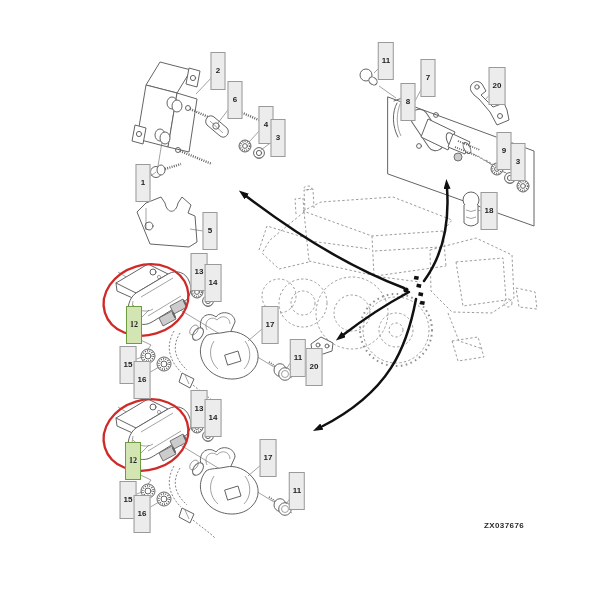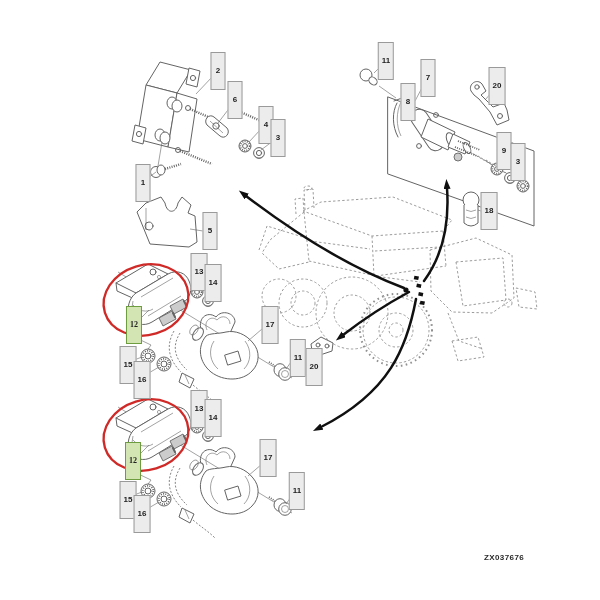--- a/index.html
+++ b/index.html
@@ -22,21 +22,21 @@
   .hdash{fill:none;stroke:var(--line);stroke-width:.8;stroke-dasharray:2 1.7;}
   .red{fill:none;stroke:var(--highlight-red);stroke-width:2.3;}
   .arr{fill:none;stroke:var(--arrow);stroke-width:2.5;stroke-linecap:round;}
   .dk{fill:#cccccc;stroke:var(--line);stroke-width:.9;}
   .co{position:absolute;transform:translate(-50%,-50%);background:var(--label-bg);
       border:1px solid var(--label-border);color:var(--label-text);
       font-size:8px;font-weight:bold;line-height:1;padding:14px 3px;min-width:7px;
       text-align:center;box-sizing:content-box;}
   .co.hl{background:var(--highlight-bg);border-color:var(--highlight-border);font-family:Liberation Serif, serif;}
   .wm{position:absolute;left:484px;top:521px;color:var(--watermark);
-      font-size:8px;font-weight:bold;letter-spacing:.4px;margin-top:32px;}
+      font-size:8px;font-weight:bold;letter-spacing:.4px;}
 </style>
 </head>
 <body>
 
 <div class="stage">
 
 <svg width="600" height="600" viewBox="0 0 600 600">
   <defs>
     <marker id="ah" markerWidth="12" markerHeight="10" refX="1" refY="3.5" orient="auto" markerUnits="userSpaceOnUse">
       <path d="M0,0 L10,3.5 L0,7 Z" style="fill:var(--arrow)"></path>

